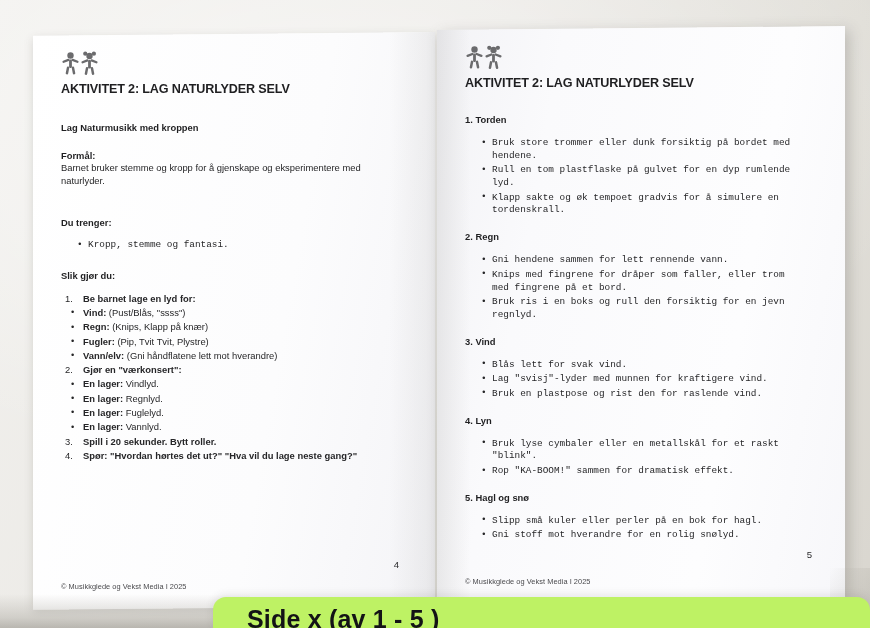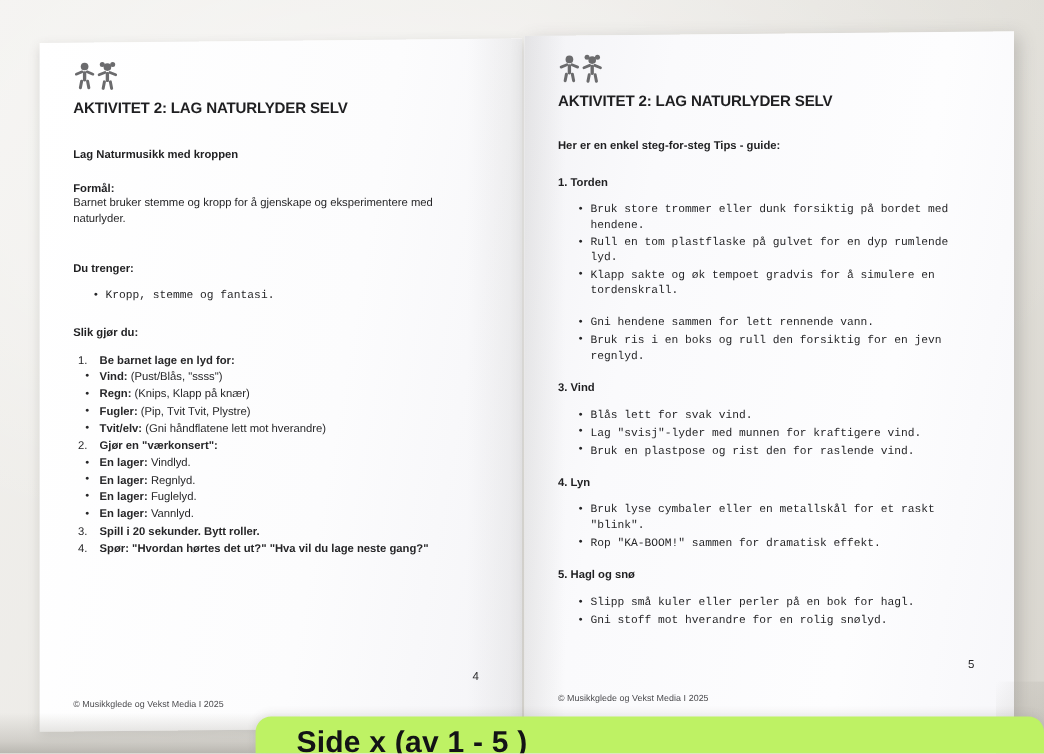--- a/index.html
+++ b/index.html
@@ -290,21 +290,21 @@
         <ul class="bullets" id="needs-list" style="margin-top:11px;margin-bottom:18px;">
             <li>Kropp, stemme og fantasi.</li>
           </ul>
 
         <div class="sec-head">Slik gjør du:</div>
         <ul class="mixed-list" id="howto-list" style="margin-top:12px;">
             <li class="num"><span class="marker">1.</span><span class="b">Be barnet lage en lyd for:</span></li>
             <li class="bul"><span class="b">Vind:</span><span> (Pust/Blås, "ssss")</span></li>
             <li class="bul"><span class="b">Regn:</span><span> (Knips, Klapp på knær)</span></li>
             <li class="bul"><span class="b">Fugler:</span><span> (Pip, Tvit Tvit, Plystre)</span></li>
-            <li class="bul"><span class="b">Tvit/elv:</span><span> (Gni håndflatene lett mot hverandre)</span></li>
+            <li class="bul"><span class="b">Vann/elv:</span><span> (Gni håndflatene lett mot hverandre)</span></li>
             <li class="num"><span class="marker">2.</span><span class="b">Gjør en "værkonsert":</span></li>
             <li class="bul"><span class="b">En lager:</span><span> Vindlyd.</span></li>
             <li class="bul"><span class="b">En lager:</span><span> Regnlyd.</span></li>
             <li class="bul"><span class="b">En lager:</span><span> Fuglelyd.</span></li>
             <li class="bul"><span class="b">En lager:</span><span> Vannlyd.</span></li>
             <li class="num"><span class="marker">3.</span><span class="b">Spill i 20 sekunder. Bytt roller.</span></li>
             <li class="num"><span class="marker">4.</span><span class="b">Spør:</span><span> "Hvordan hørtes det ut?" "Hva vil du lage neste gang?"</span></li>
           </ul>
 
       </div>
@@ -334,34 +334,35 @@
               <rect x="40.5" y="20.5" width="15" height="4.6" rx="2.3" transform="rotate(-22 48 22.8)"></rect>
               <rect x="58.5" y="20.5" width="15" height="4.6" rx="2.3" transform="rotate(22 66 22.8)"></rect>
               <rect x="48.5" y="34" width="5" height="16" rx="2.3" transform="rotate(11 51 42)"></rect>
               <rect x="60.5" y="34" width="5" height="16" rx="2.3" transform="rotate(-11 63 42)"></rect>
             </g>
           </svg>
         </span>
 
         <div class="doc-title">AKTIVITET 2: LAG NATURLYDER SELV</div>
 
-        <div class="lead" style="margin-bottom:20px;">Her er en enkel steg-for-steg Tips - guide:</div>
 
         <div id="groups">
             <div class="group">
               <div class="group-title">1. Torden</div>
               <ul class="bullets">
                 <li>Bruk store trommer eller dunk forsiktig på bordet med hendene.</li>
                 <li>Rull en tom plastflaske på gulvet for en dyp rumlende lyd.</li>
                 <li>Klapp sakte og øk tempoet gradvis for å simulere en tordenskrall.</li>
               </ul>
             </div>
             <div class="group">
+              <div class="group-title">2. Regn</div>
               <ul class="bullets">
                 <li>Gni hendene sammen for lett rennende vann.</li>
+                <li>Knips med fingrene for dråper som faller, eller trom med fingrene på et bord.</li>
                 <li>Bruk ris i en boks og rull den forsiktig for en jevn regnlyd.</li>
               </ul>
             </div>
             <div class="group">
               <div class="group-title">3. Vind</div>
               <ul class="bullets">
                 <li>Blås lett for svak vind.</li>
                 <li>Lag "svisj"-lyder med munnen for kraftigere vind.</li>
                 <li>Bruk en plastpose og rist den for raslende vind.</li>
               </ul>

